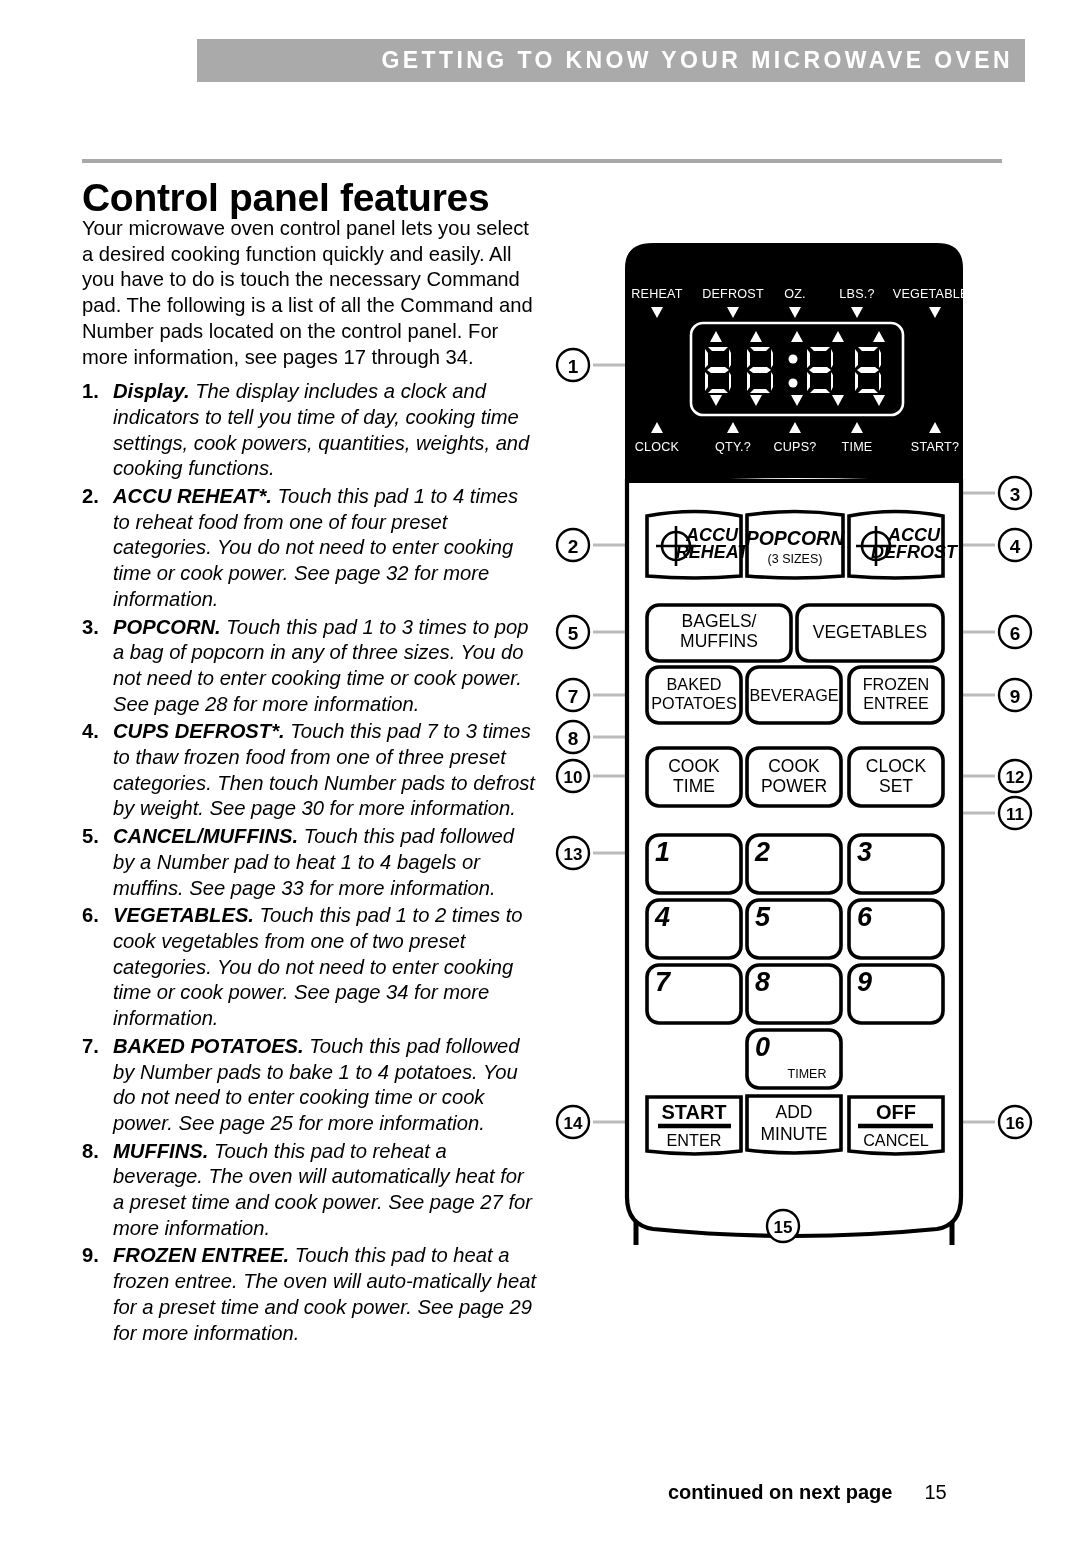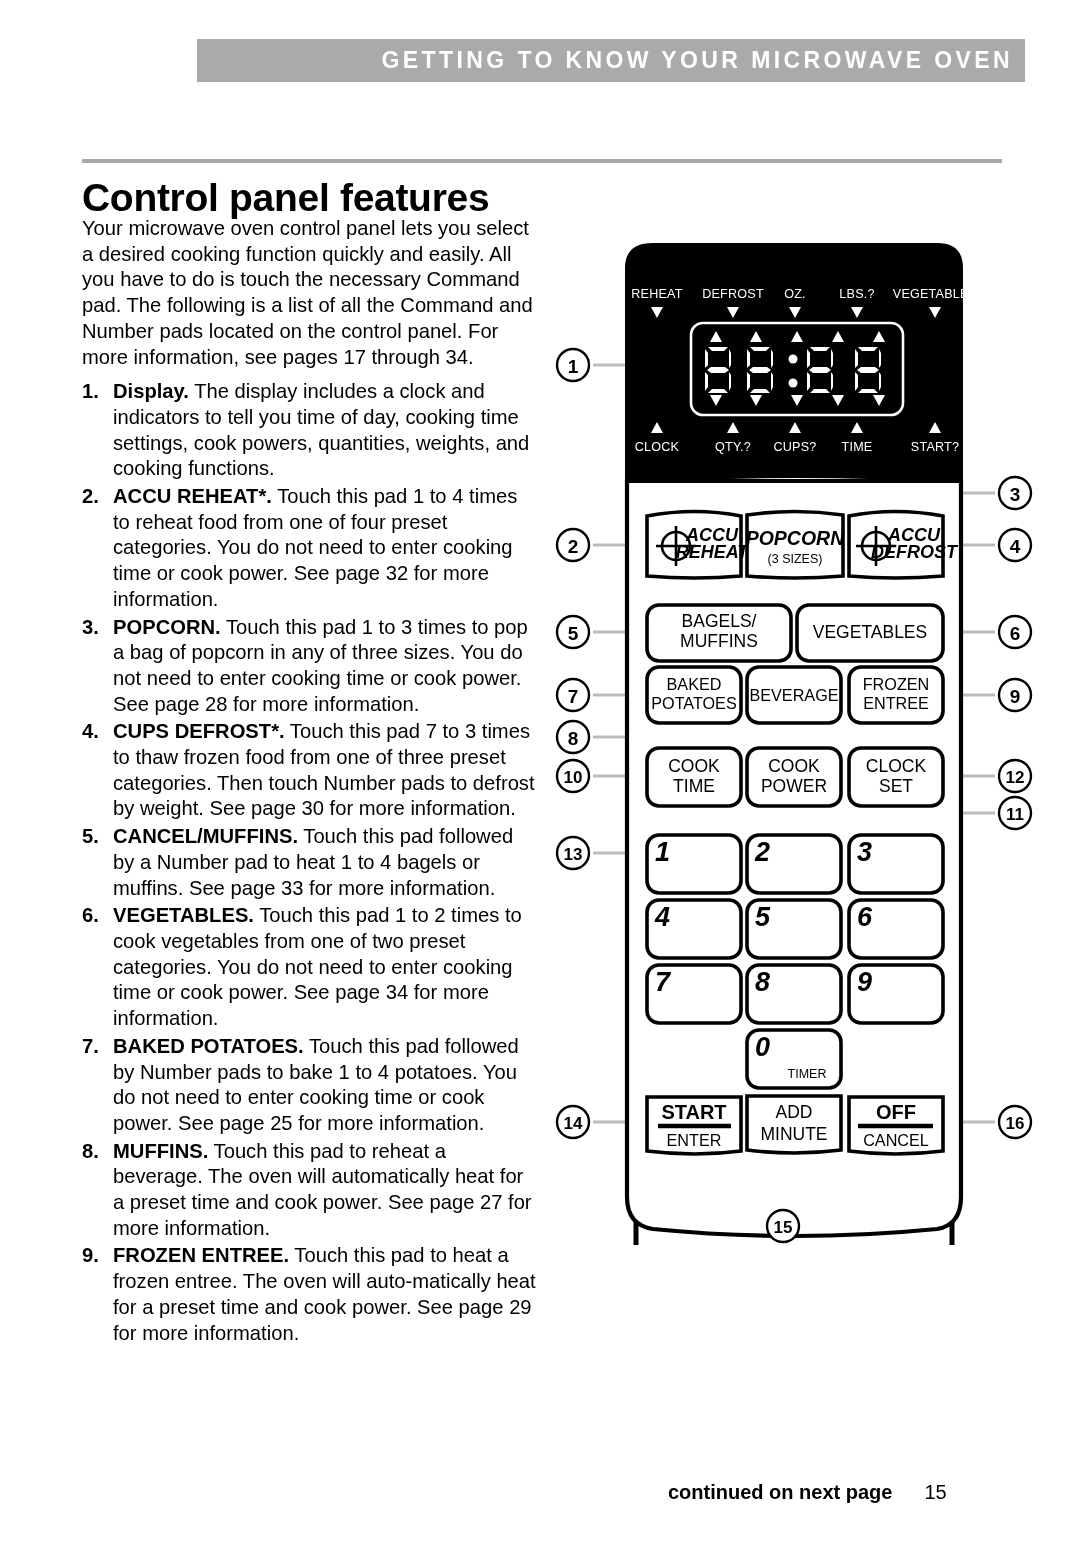--- a/index.html
+++ b/index.html
@@ -47,21 +47,21 @@
   .col p.intro { margin-bottom: 9px; }
   .col .item {
     display: flex;
     margin-top: 2px;
   }
   .col .item .num {
     font-weight: bold;
     width: 31px;
     flex: 0 0 31px;
   }
-  .col .item .body { flex: 1; }
+  .col .item .body { flex: 1; font-style: italic; }
   .col .item .body b { font-weight: bold; }
 
   
   .footer {
     position: absolute; left: 668px; top: 1481px;
     font-size: 20px;
   }
   .footer .cont { font-weight: bold; }
   .footer .pg { margin-left: 32px; font-weight: normal; }
 

